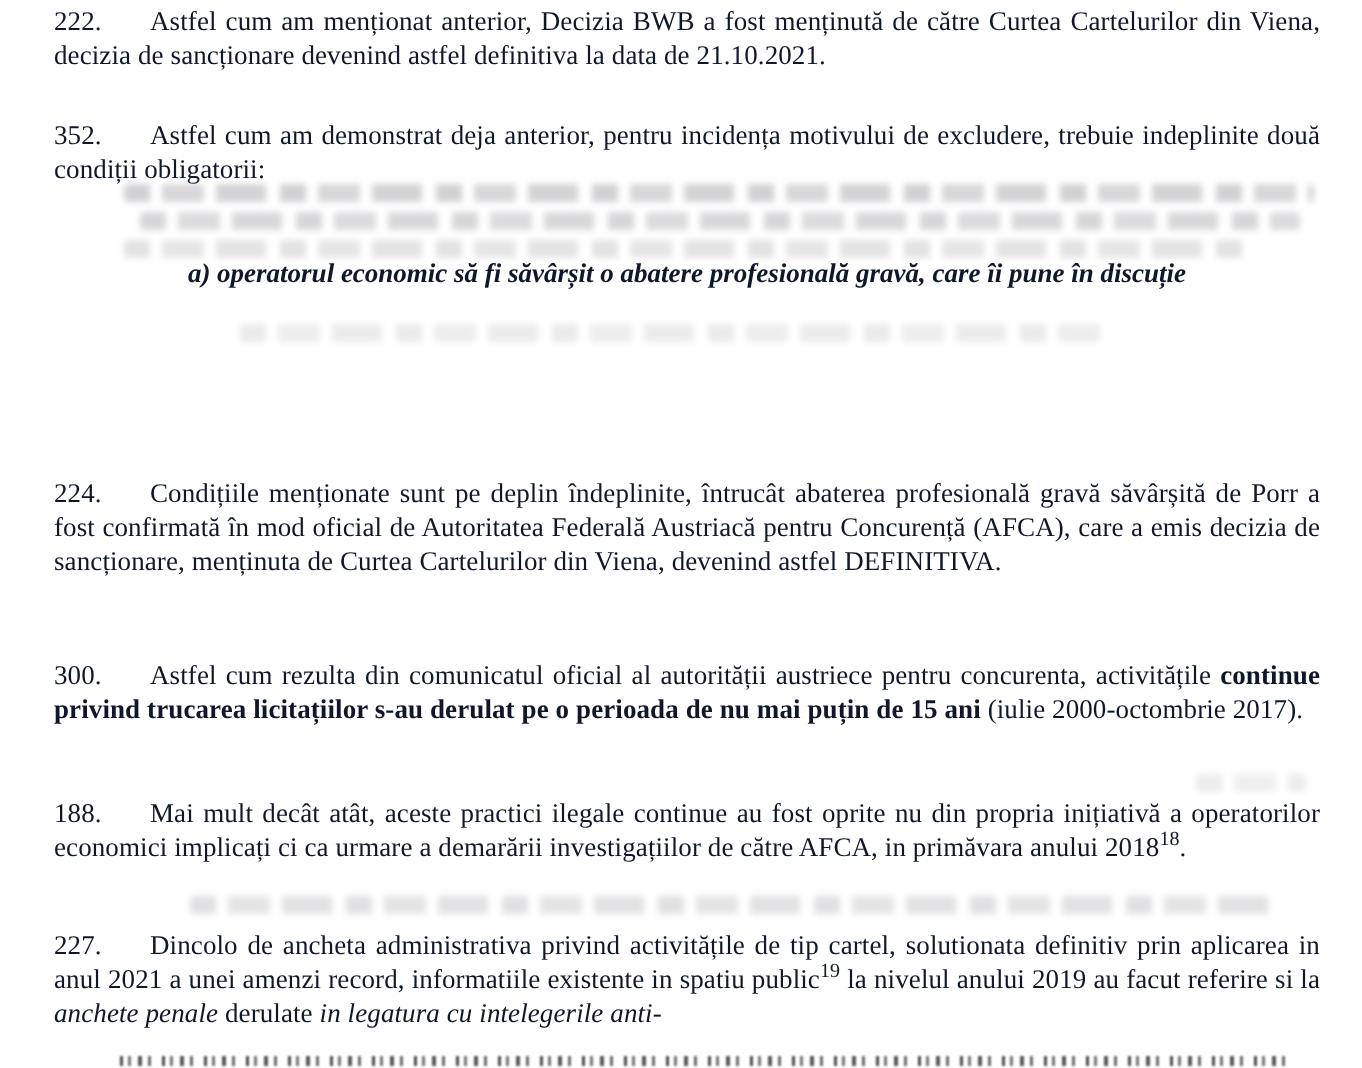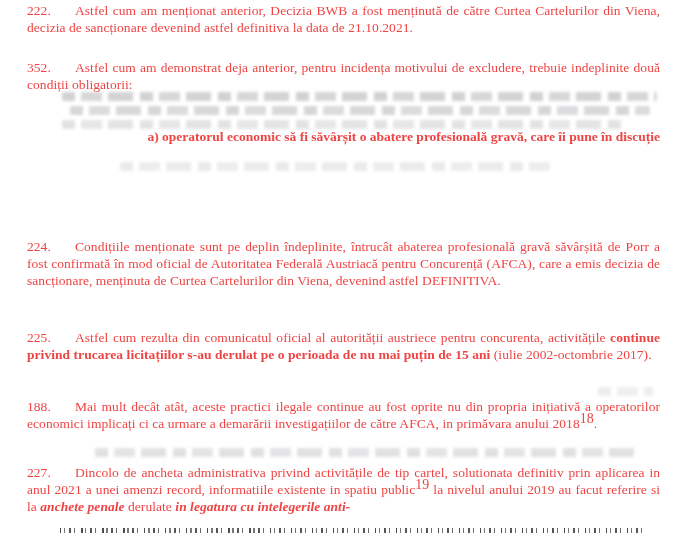--- a/index.html
+++ b/index.html
@@ -3,21 +3,21 @@
 <meta charset="utf-8">
 <style>
   html, body { margin: 0; padding: 0; background: #ffffff; }
   .page {
     position: relative;
     width: 681px;
     height: 534px;
     background: #ffffff;
     overflow: hidden;
     font-family: "Liberation Serif", serif;
-    color: #ef4444;
+    color: #0f172a;
   }
   .para {
     position: absolute;
     left: 27px;
     width: 633px;
     font-size: 13.5px;
     line-height: 17.2px;
     text-align: justify;
     letter-spacing: 0.05px;
   }
@@ -25,27 +25,28 @@
     display: inline-block;
     width: 48px;
   }
   .item {
     position: absolute;
     left: 27px;
     width: 633px;
     font-size: 13.5px;
     line-height: 17.2px;
     font-weight: bold;
-    text-align: right;
+    font-style: italic;
+    text-align: center;
   }
   .item .line { display: block; }
   .b  { font-weight: bold; }
-  .bi { font-weight: bold; font-style: italic; }
+  .bi { font-weight: normal; font-style: italic; }
   sup {
-    font-size: 14px;
+    font-size: 10px;
     line-height: 0;
     vertical-align: super;
   }
   
   .ghost {
     position: absolute;
     height: 9px;
     border-radius: 2px;
     filter: blur(1.6px);
     background: repeating-linear-gradient(90deg,
@@ -87,21 +88,21 @@
   </div>
 
   <div class="ghost" style="top:162px;left:120px;width:430px;opacity:.20"></div>
 
 
   <div class="para" style="top:238px">
     <span class="pnum">224.</span><span>Condițiile menționate sunt pe deplin îndeplinite, întrucât abaterea profesională gravă săvârșită de Porr a fost confirmată în mod oficial de Autoritatea Federală Austriacă pentru Concurență (AFCA), care a emis decizia de sancționare, menținuta de Curtea Cartelurilor din Viena, devenind astfel DEFINITIVA.</span>
   </div>
 
   <div class="para" style="top:329px">
-    <span class="pnum">225.</span><span>Astfel cum rezulta din comunicatul oficial al autorității austriece pentru concurenta, activitățile </span><span class="b">continue privind trucarea licitațiilor s-au derulat pe o perioada de nu mai puțin de 15 ani</span><span> (iulie 2002-octombrie 2017).</span>
+    <span class="pnum">300.</span><span>Astfel cum rezulta din comunicatul oficial al autorității austriece pentru concurenta, activitățile </span><span class="b">continue privind trucarea licitațiilor s-au derulat pe o perioada de nu mai puțin de 15 ani</span><span> (iulie 2000-octombrie 2017).</span>
   </div>
 
   <div class="ghost" style="top:387px;left:598px;width:55px;opacity:.18"></div>
 
   <div class="para" style="top:398px">
     <span class="pnum">188.</span><span>Mai mult decât atât, aceste practici ilegale continue au fost oprite nu din propria inițiativă a operatorilor economici implicați ci ca urmare a demarării investigațiilor de către AFCA, in primăvara anului 2018</span><sup>18</sup><span>.</span>
   </div>
 
   <div class="ghost" style="top:448px;left:95px;width:545px;opacity:.30"></div>
 

